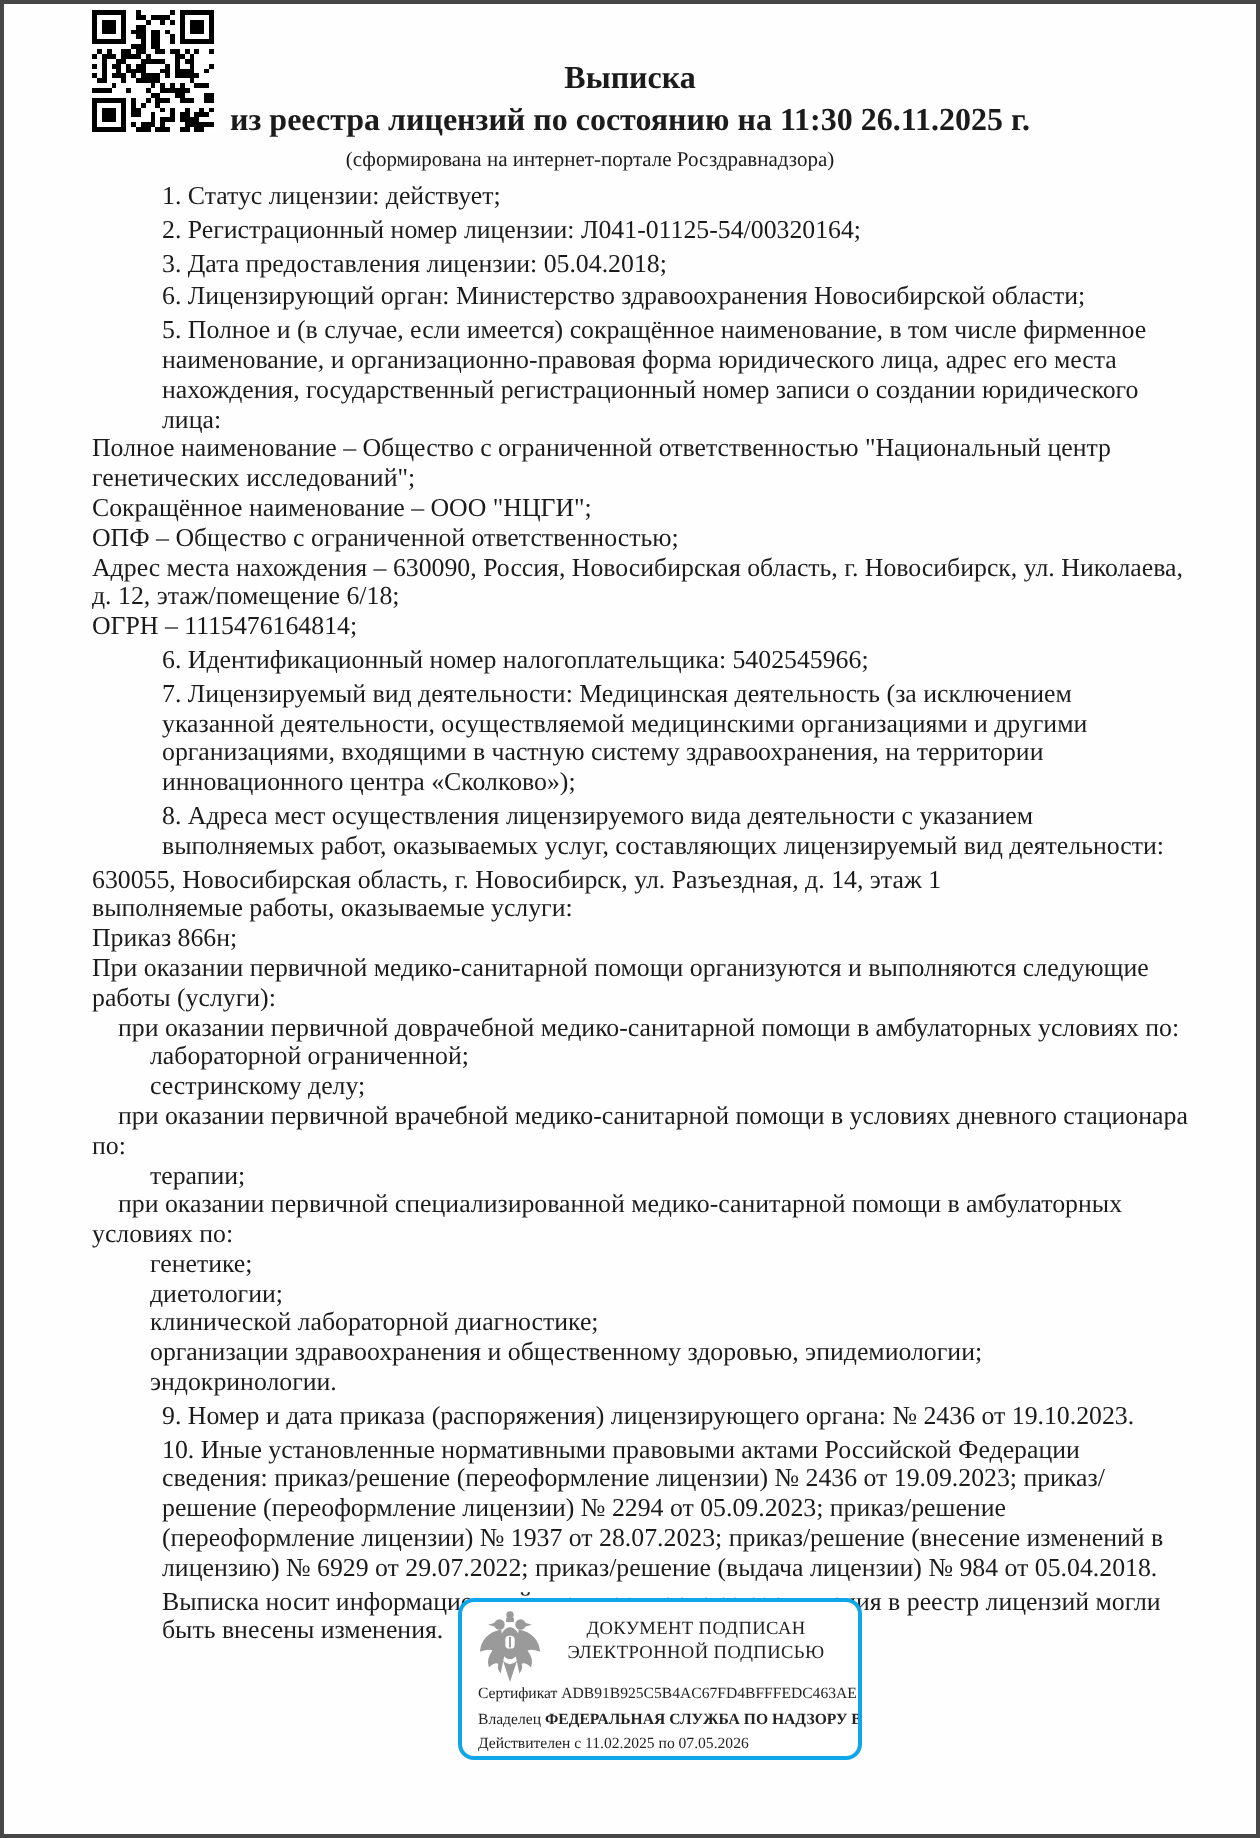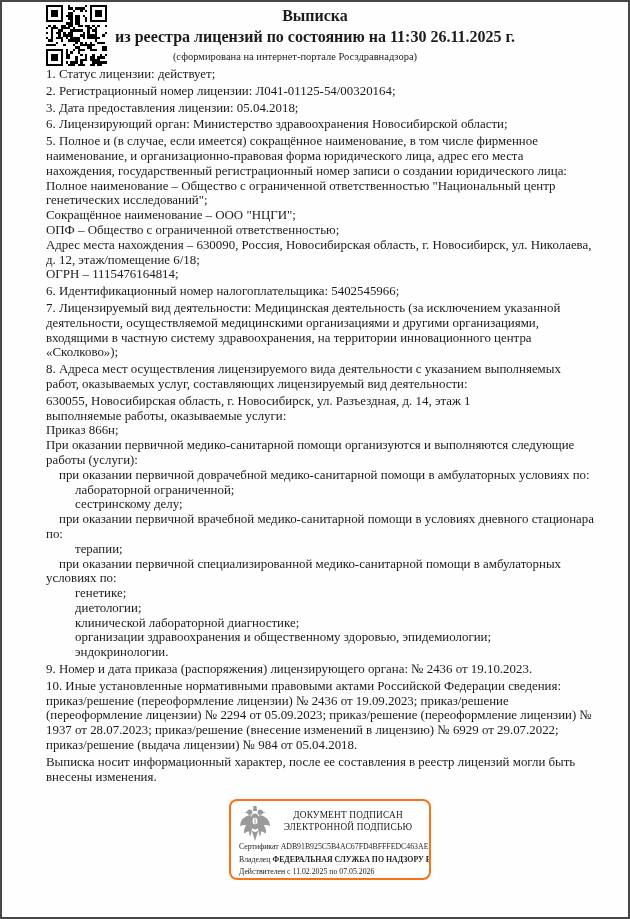--- a/index.html
+++ b/index.html
@@ -13,45 +13,45 @@
     color:#1b1b1b;
     overflow:hidden;
   }
   
   .qr {
     position:absolute; left:44px; top:3px;
     width:61px; height:61px;
   }
   .qr svg { width:100%; height:100%; }
   
-  .header { padding-top:4px; text-align:center; }
+  .header { padding-top:28px; text-align:center; }
   .title-1 { font-size:16px; font-weight:bold; line-height:20px; }
   .title-2 { font-size:16px; font-weight:bold; line-height:21px; }
   .formed-note {
     font-size:10.5px; line-height:13px;
     text-align:center;
     margin:3px 40px 4px 0;
   }
   
   .doc-body {
     padding:0 34px 0 44px;
     font-size:12.9px;
     line-height:14.8px;
   }
   .doc-body p { margin:0; }
-  .doc-body p.item   { margin-top:2px; }
+  .doc-body p.item   { margin-top:2px;margin-left:35px; }
   .doc-body p.addr   { margin-top:2px; }
   .doc-body p.sub1   { text-indent:13px; }
   .doc-body p.sub2   { text-indent:29px; }
   
   .stamp {
     position:absolute; left:227px; top:797px;
     width:202px; height:81px;
     background:#fff;
-    border:2px solid #f97316;
+    border:2px solid #0ea5e9;
     border-radius:8px;
     overflow:hidden;
   }
   .stamp-head {
     display:flex; align-items:flex-start;
     padding:4px 5px 0 7px;
     height:40px;
   }
   .emblem { width:34px; height:37px; flex:none; }
   .emblem svg { width:100%; height:100%; }

